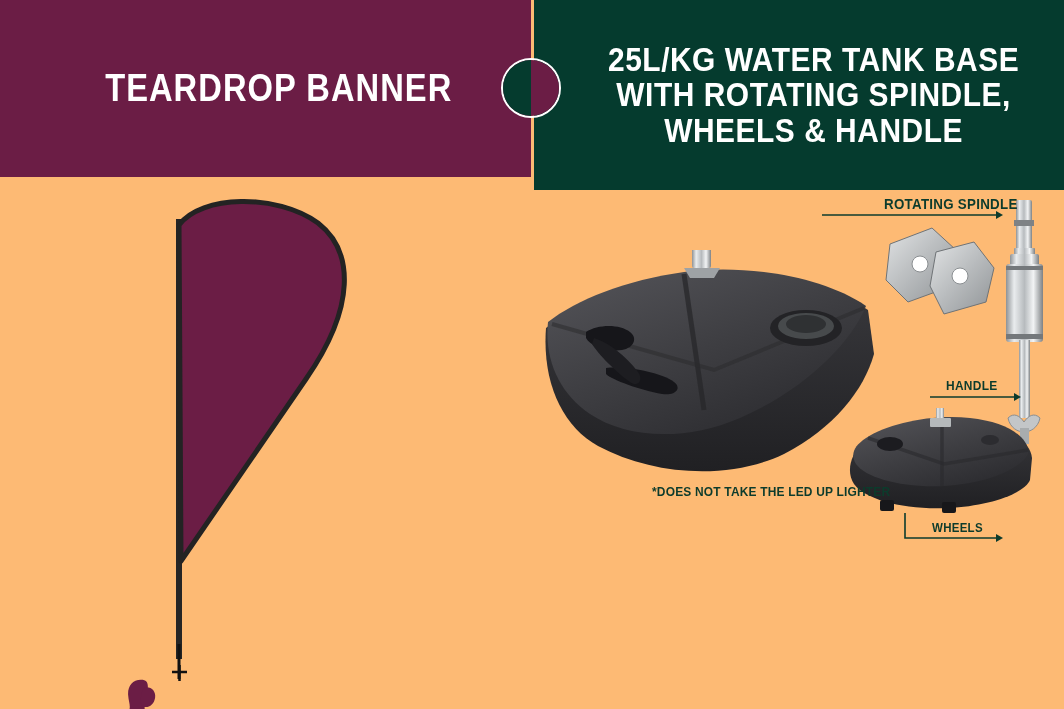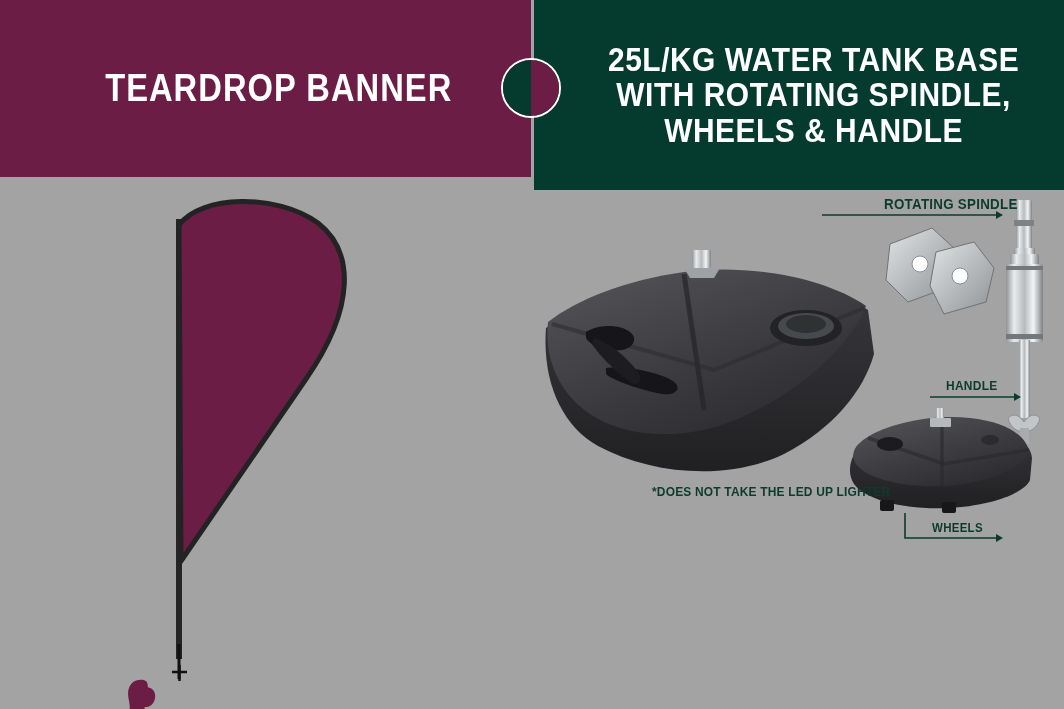--- a/index.html
+++ b/index.html
@@ -1,18 +1,18 @@
 <!DOCTYPE html>
 <html><head>
 <meta charset="utf-8">
 <style>
   html,body{margin:0;padding:0;background:#fff;}
   body{width:1064px;height:709px;overflow:hidden;
        font-family:"Liberation Sans",sans-serif;}
-  #root{position:relative;width:1064px;height:709px;background:#a3a3a3;}
+  #root{position:relative;width:1064px;height:709px;background:#fdba74;}
 
   
   .hdr-left{position:absolute;left:0;top:0;width:531px;height:177px;
             background:#6B1D45;display:flex;align-items:center;justify-content:center;}
   .hdr-right{position:absolute;left:534px;top:0;width:530px;height:190px;
              background:#053B2E;display:flex;align-items:center;justify-content:center;}
   .hdr-left-title{color:#ffffff;font-weight:bold;font-size:38px;letter-spacing:1.2px;
                   transform:scaleX(.86);transform-origin:center;white-space:nowrap;
                   text-align:center;line-height:1.05;padding-left:30px;}
   .hdr-right-title{color:#ffffff;font-weight:bold;font-size:34px;letter-spacing:.6px;

